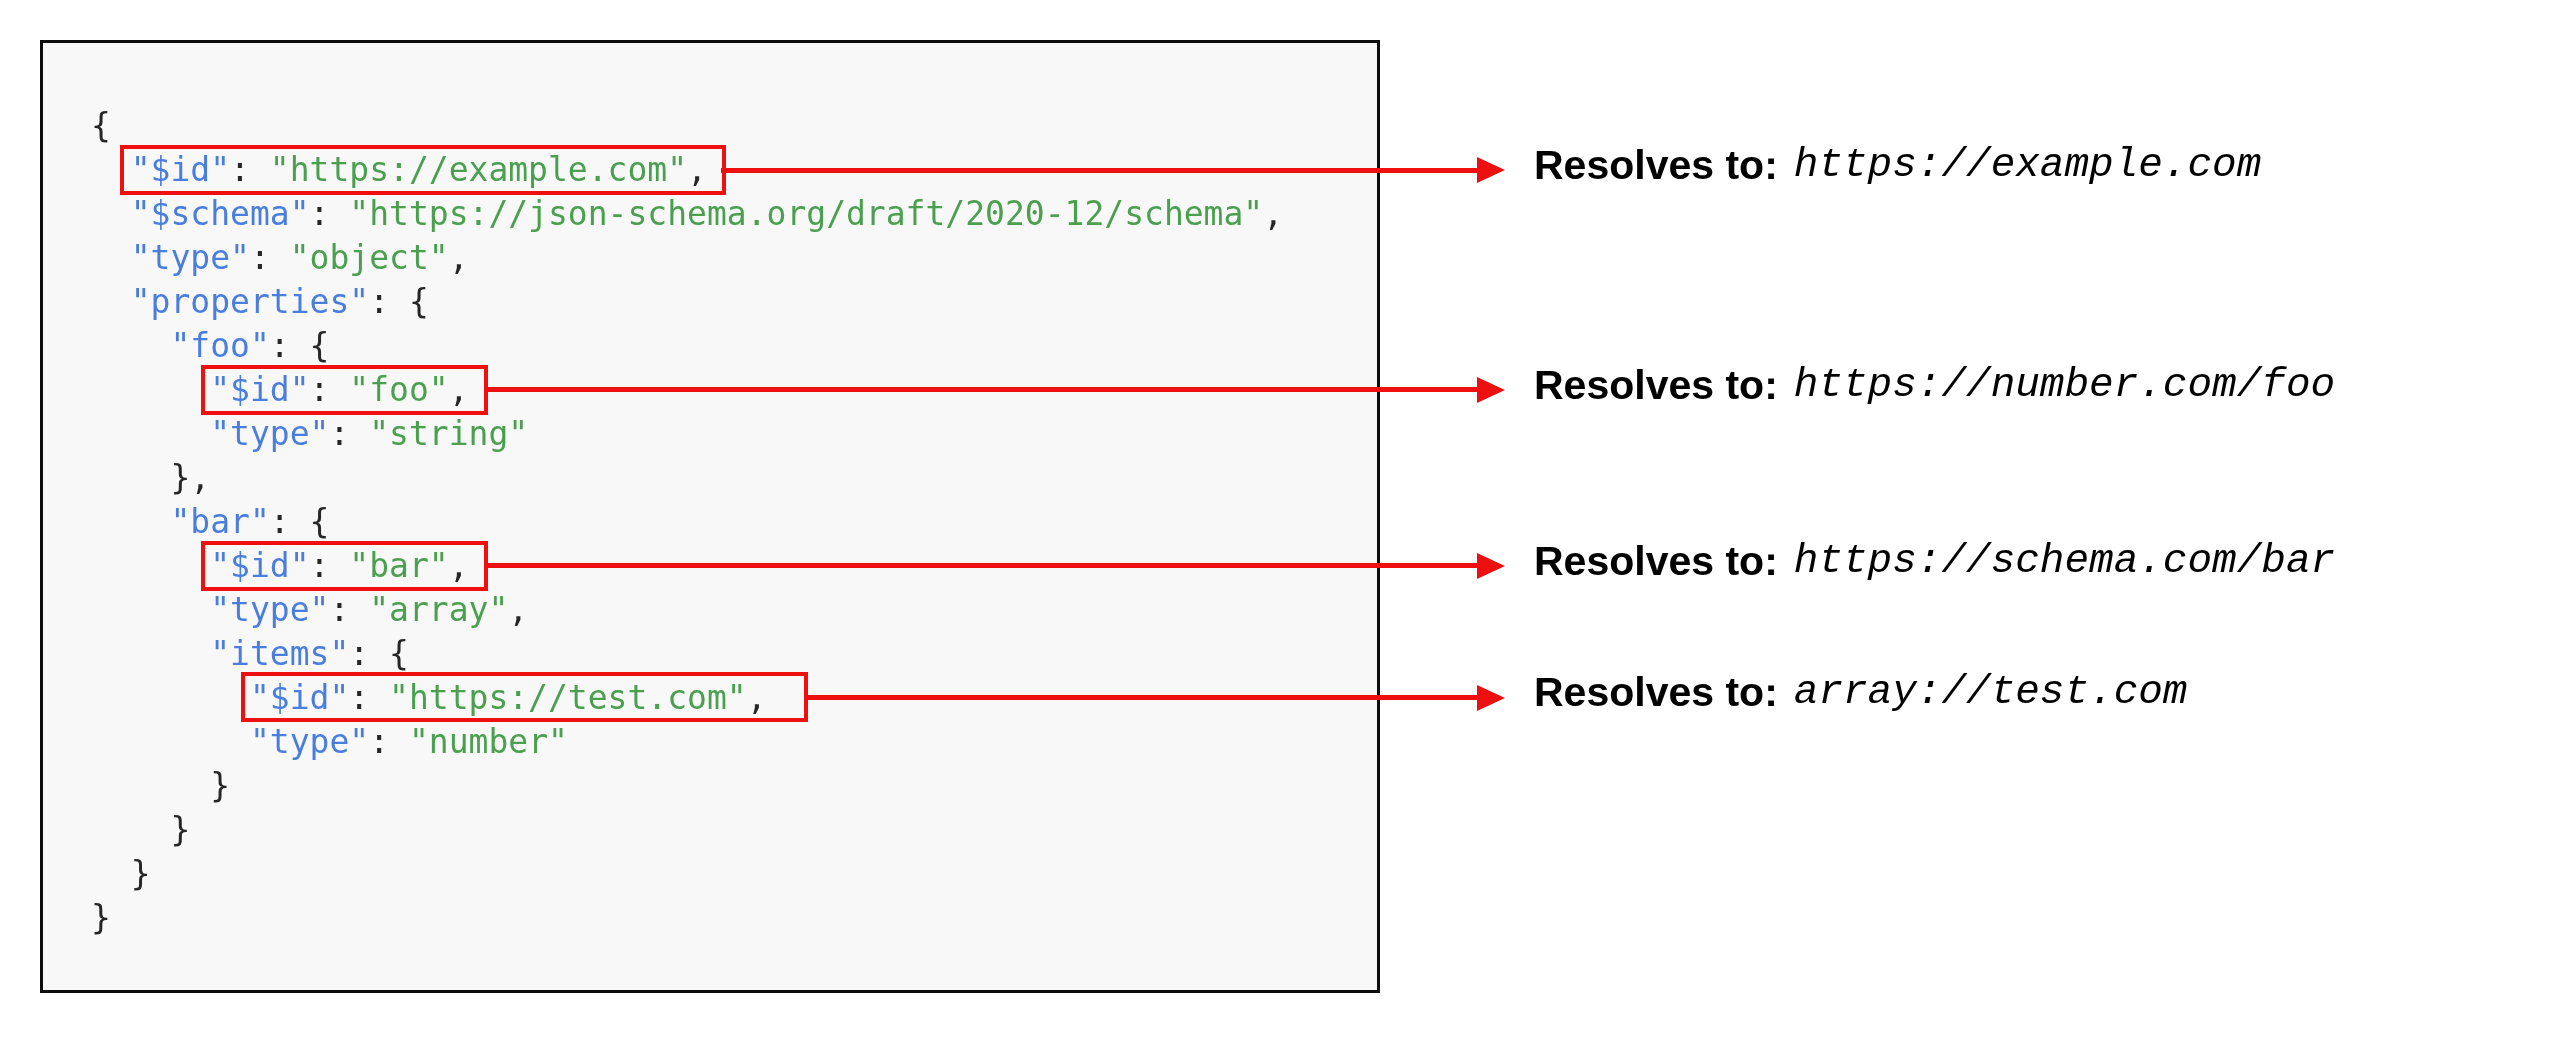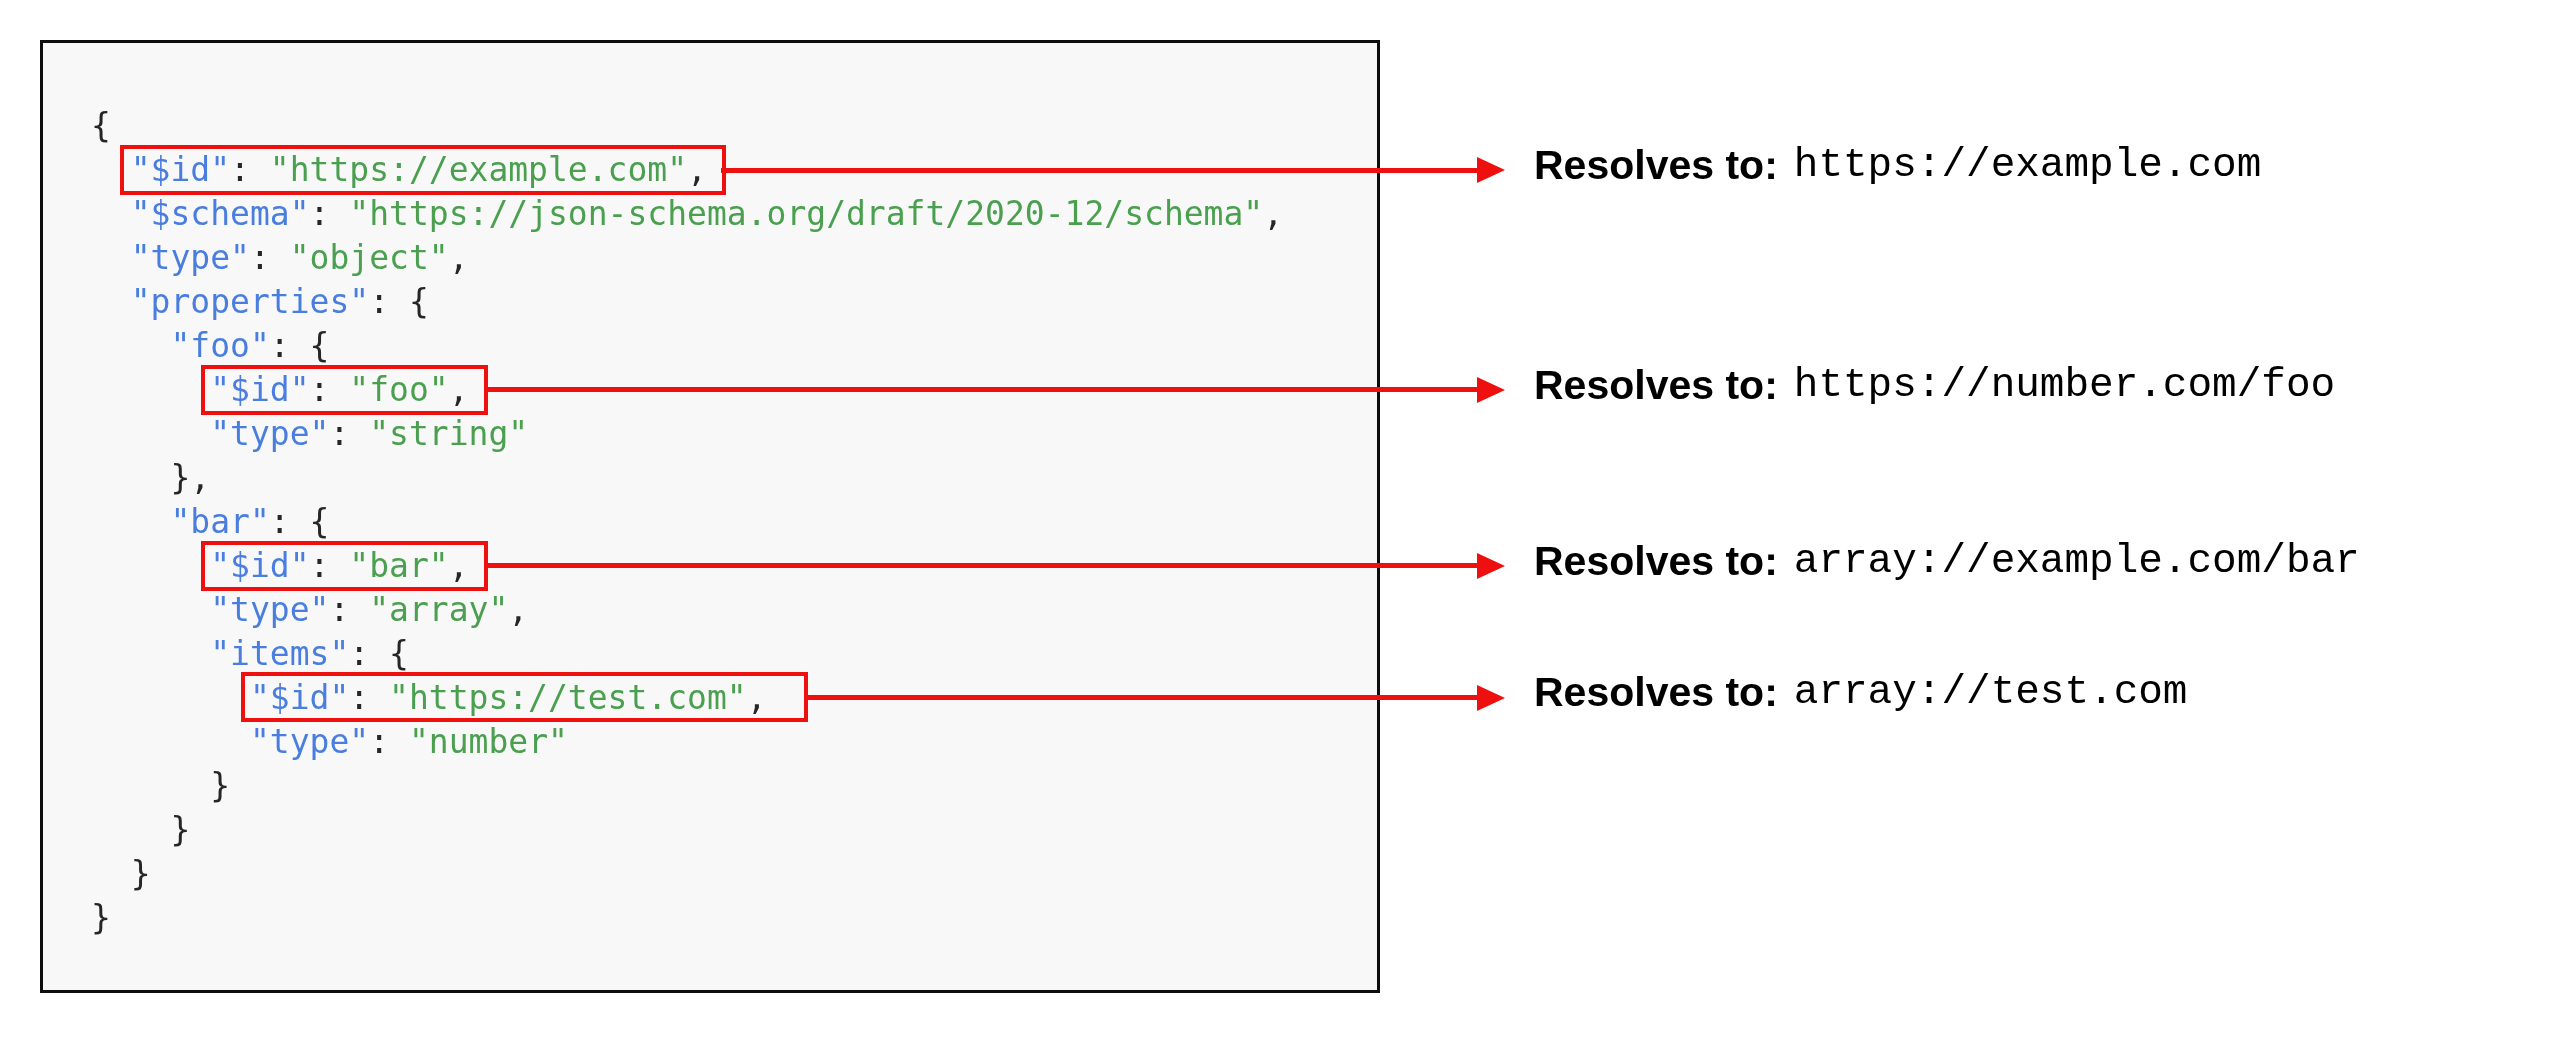--- a/index.html
+++ b/index.html
@@ -73,20 +73,21 @@
     font-family: "Liberation Sans", sans-serif;
     font-weight: 700;
     font-size: 41px;
     color: var(--ann, #000000);
   }
   .ann-url {
     font-family: "Liberation Mono", monospace;
     font-size: 41px;
     margin-left: 16px;
     color: var(--ann, #000000);
+    font-style: italic;
   }
 </style>
 </head>
 <body>
 
 <div id="canvas" style="--key: #4a7ede; --str: #4aa04f; --pun: #262626; --red: #ee0f0f; --panel-bg: #f8f8f9; --panel-border: #0d0d0d; --ann: #000000;">
   <div id="code-panel">
     <pre id="code-block"><div class="code-line"><span class="tok-p">{</span></div><div class="code-line"><span class="tok-p">  </span><span class="tok-k">"$id"</span><span class="tok-p">: </span><span class="tok-s">"https://example.com"</span><span class="tok-p">,</span></div><div class="code-line"><span class="tok-p">  </span><span class="tok-k">"$schema"</span><span class="tok-p">: </span><span class="tok-s">"https://json-schema.org/draft/2020-12/schema"</span><span class="tok-p">,</span></div><div class="code-line"><span class="tok-p">  </span><span class="tok-k">"type"</span><span class="tok-p">: </span><span class="tok-s">"object"</span><span class="tok-p">,</span></div><div class="code-line"><span class="tok-p">  </span><span class="tok-k">"properties"</span><span class="tok-p">: {</span></div><div class="code-line"><span class="tok-p">    </span><span class="tok-k">"foo"</span><span class="tok-p">: {</span></div><div class="code-line"><span class="tok-p">      </span><span class="tok-k">"$id"</span><span class="tok-p">: </span><span class="tok-s">"foo"</span><span class="tok-p">,</span></div><div class="code-line"><span class="tok-p">      </span><span class="tok-k">"type"</span><span class="tok-p">: </span><span class="tok-s">"string"</span></div><div class="code-line"><span class="tok-p">    },</span></div><div class="code-line"><span class="tok-p">    </span><span class="tok-k">"bar"</span><span class="tok-p">: {</span></div><div class="code-line"><span class="tok-p">      </span><span class="tok-k">"$id"</span><span class="tok-p">: </span><span class="tok-s">"bar"</span><span class="tok-p">,</span></div><div class="code-line"><span class="tok-p">      </span><span class="tok-k">"type"</span><span class="tok-p">: </span><span class="tok-s">"array"</span><span class="tok-p">,</span></div><div class="code-line"><span class="tok-p">      </span><span class="tok-k">"items"</span><span class="tok-p">: {</span></div><div class="code-line"><span class="tok-p">        </span><span class="tok-k">"$id"</span><span class="tok-p">: </span><span class="tok-s">"https://test.com"</span><span class="tok-p">,</span></div><div class="code-line"><span class="tok-p">        </span><span class="tok-k">"type"</span><span class="tok-p">: </span><span class="tok-s">"number"</span></div><div class="code-line"><span class="tok-p">      }</span></div><div class="code-line"><span class="tok-p">    }</span></div><div class="code-line"><span class="tok-p">  }</span></div><div class="code-line"><span class="tok-p">}</span></div></pre>
   </div>
   <div id="overlays">
@@ -102,21 +103,21 @@
       <div class="arrow-head" style="left: 1477px; top: 377px;"></div>
       <div class="annotation" style="top: 362px;">
         <span class="ann-label">Resolves to:</span>
         <span class="ann-url">https://number.com/foo</span>
       </div>
       <div class="hl-box" style="left: 201px; top: 541px; width: 287px; height: 50px;"></div>
       <div class="arrow-line" style="left: 484px; top: 563px; width: 996px;"></div>
       <div class="arrow-head" style="left: 1477px; top: 553px;"></div>
       <div class="annotation" style="top: 538px;">
         <span class="ann-label">Resolves to:</span>
-        <span class="ann-url">array://example.com/bar</span>
+        <span class="ann-url">https://schema.com/bar</span>
       </div>
       <div class="hl-box" style="left: 241px; top: 672px; width: 567px; height: 50px;"></div>
       <div class="arrow-line" style="left: 805px; top: 695px; width: 675px;"></div>
       <div class="arrow-head" style="left: 1477px; top: 685px;"></div>
       <div class="annotation" style="top: 669px;">
         <span class="ann-label">Resolves to:</span>
         <span class="ann-url">array://test.com</span>
       </div>
     </div>
 </div>

